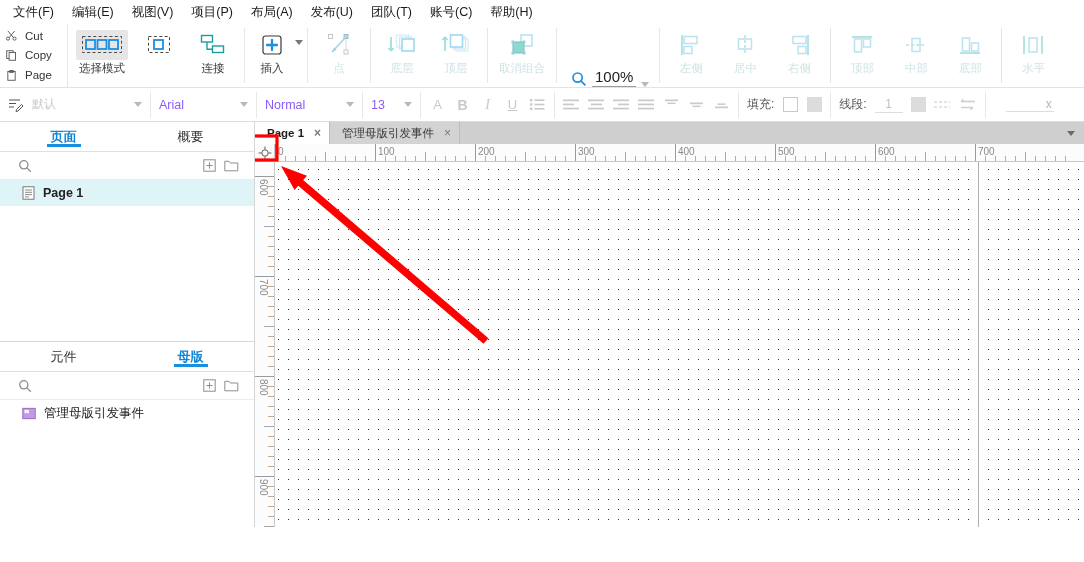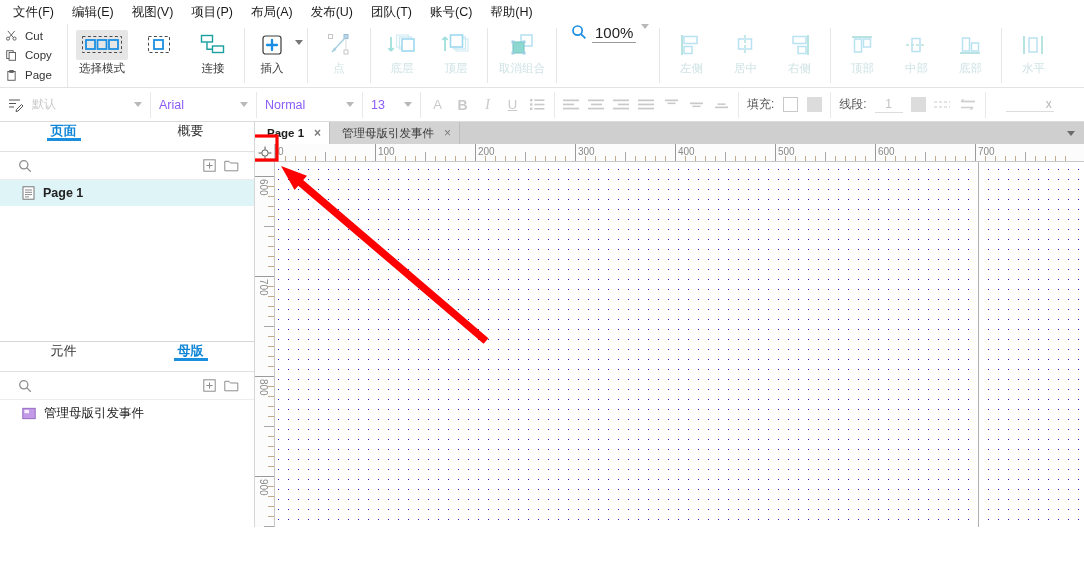--- a/index.html
+++ b/index.html
@@ -59,21 +59,21 @@
     display: flex; flex-direction: column; align-items: center;
     cursor: default;
   }
   .tbtn.wide { width: 60px; }
   .tbtn .ic { height: 30px; display: flex; align-items: center; justify-content: center; }
   .tbtn .lb { font-size: 11.5px; color: #3a3a3a; margin-top: 1px; white-space: nowrap; }
   .tbtn.dis .lb { color: #cfe3e4; }
   .tbtn.sel .ic { background: #e6e6e6; border-radius: 2px; padding: 0 4px; }
 
   #zoomgroup {
-    display: flex; align-items: flex-start; gap: 5px;
+    display: flex; align-items: flex-end; gap: 5px;
     padding: 0 10px 0 14px;
   }
   #zoomval {
     font-size: 15px; color: #222;
     border-bottom: 1px solid #9a9a9a;
     padding: 0 3px 1px 3px;
     min-width: 42px;
   }
   .caret { width: 0; height: 0; border-left: 4px solid transparent; border-right: 4px solid transparent; border-top: 5px solid #777; }
   .caret.lt { border-top-color: #b9b9b9; }
@@ -105,21 +105,21 @@
     border-bottom: 1px solid #ddd; padding-bottom: 1px;
   }
 
   
   #main { display: flex; height: 405px; }
 
   
   #leftcol { width: 255px; display: flex; flex-direction: column; border-right: 1px solid #d6d6d6; background:#fff; }
 
   .panel-tabs {
-    height: 30px; display: flex; align-items: flex-start;
+    height: 30px; display: flex; align-items: center;
     border-bottom: 1px solid #e0e0e0;
     background: #fff;
   }
   .ptab {
     flex: 1;
     display: flex; align-items: center; justify-content: center;
     font-size: 13px; color: #333;
     position: relative;
     cursor: default;
   }

